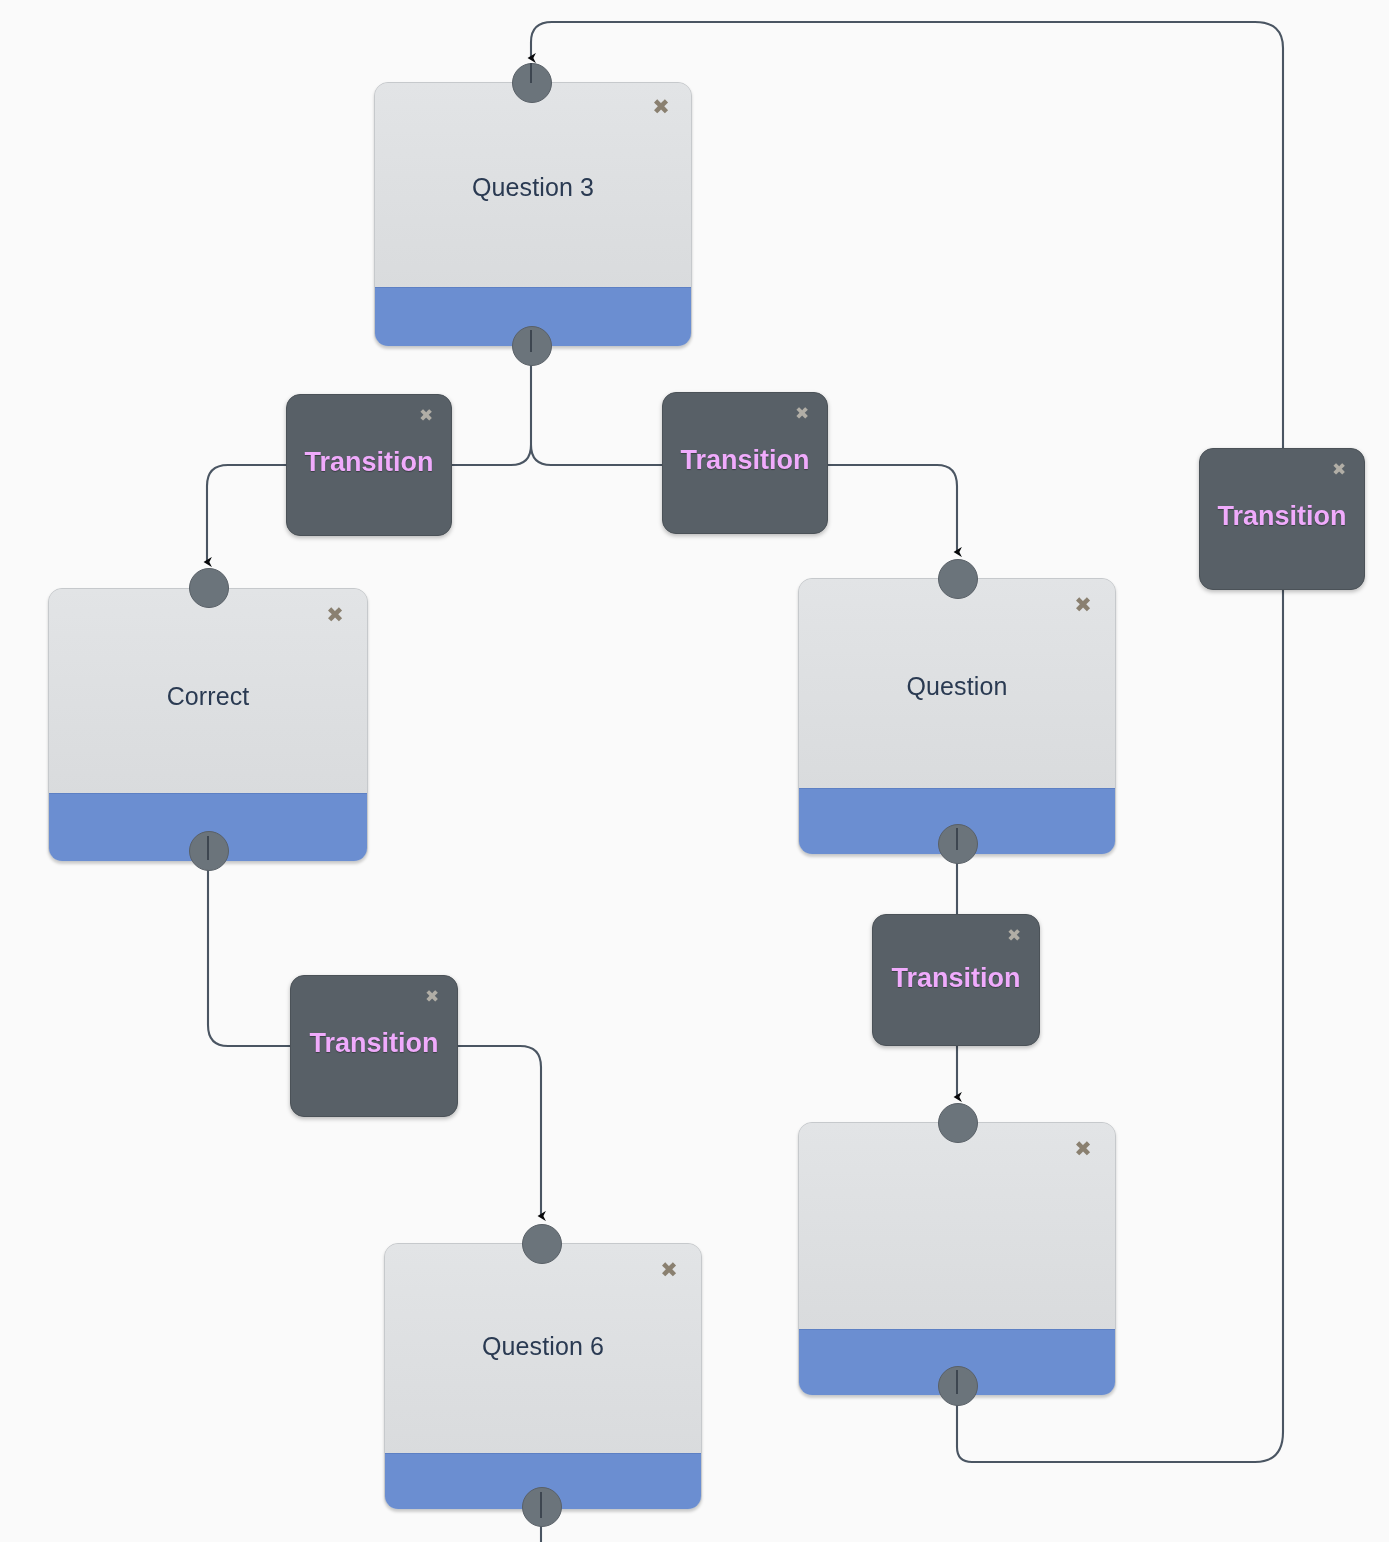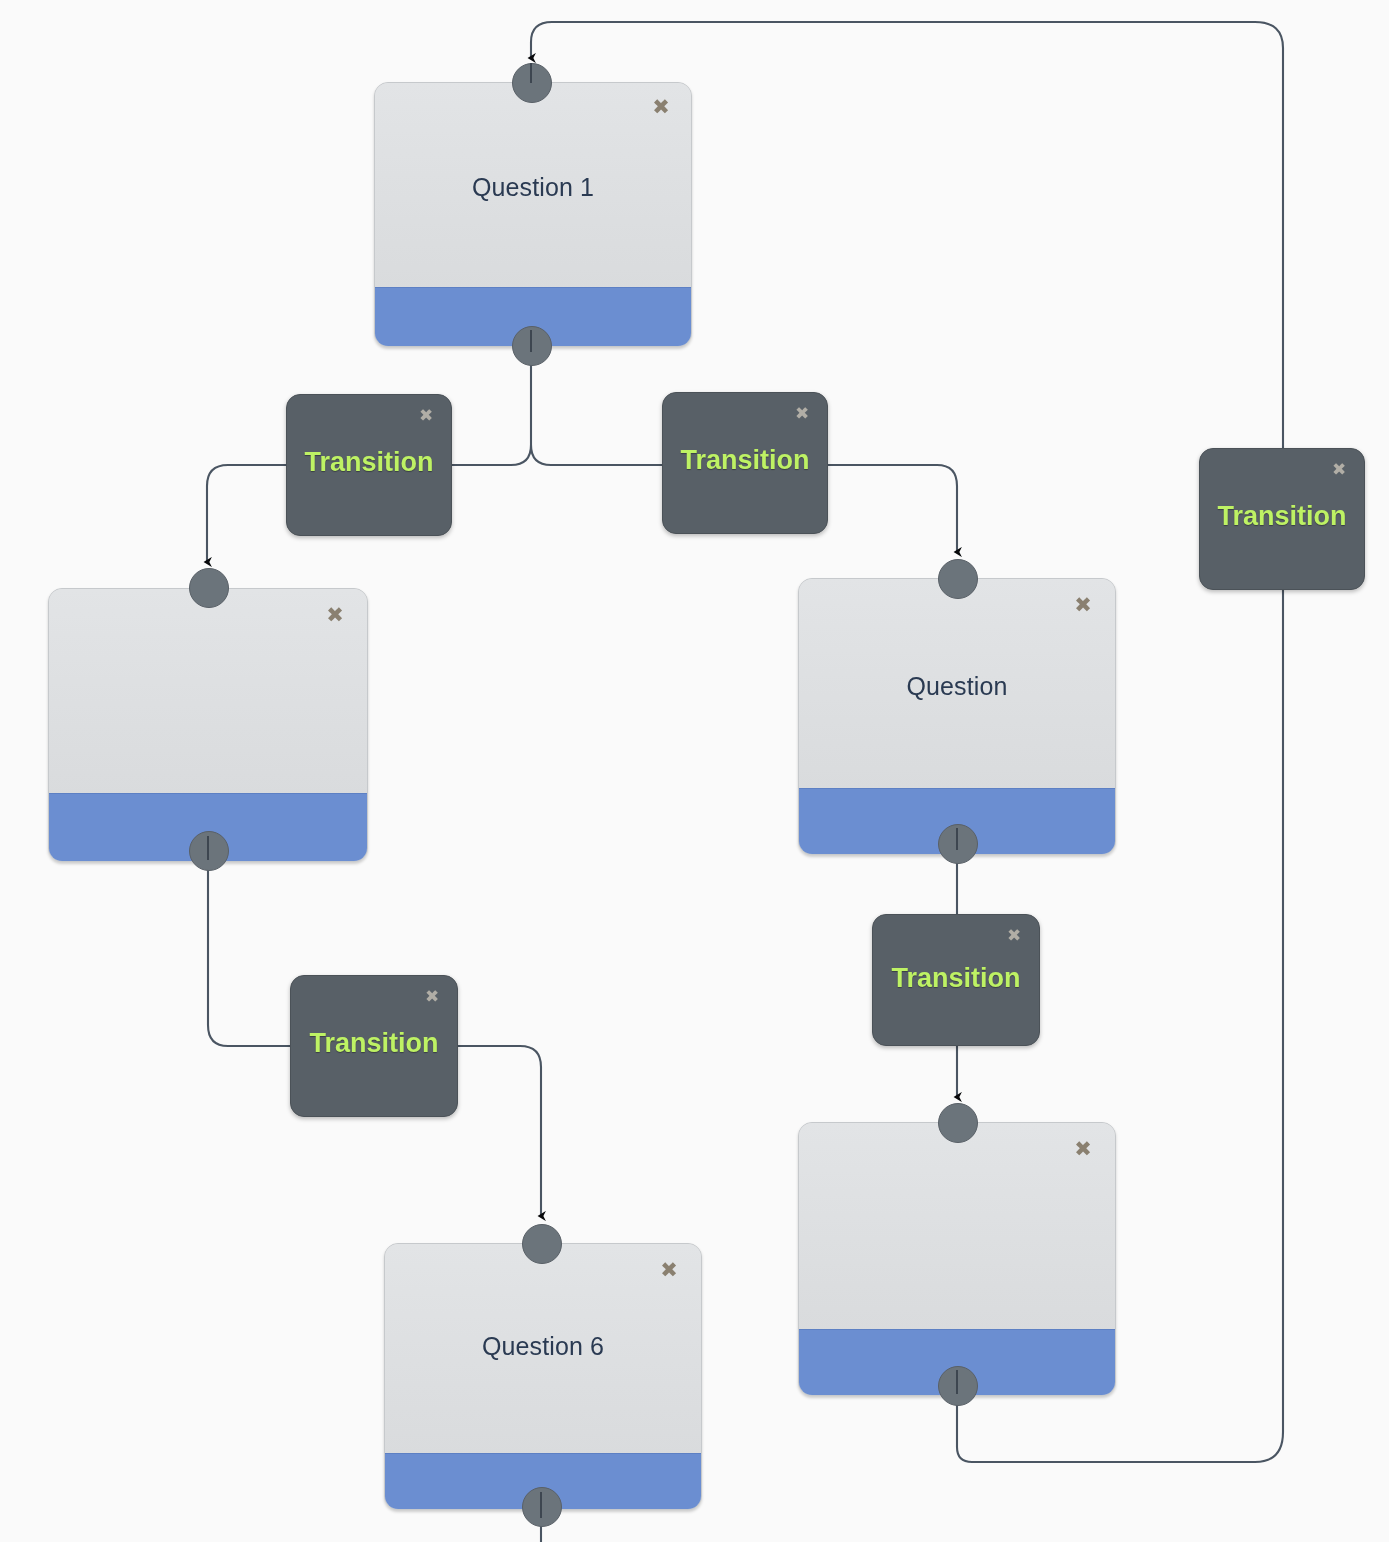--- a/index.html
+++ b/index.html
@@ -65,21 +65,21 @@
     border-radius:14px;
     background:#586067;
     border:1px solid #4b5258;
     box-shadow:0 2px 4px rgba(0,0,0,0.25);
     z-index:4;
     box-sizing:border-box;
   }
   .transition-title{
     position:absolute;left:0;right:0;
     text-align:center;
-    color:#bef264;
+    color:#f0abfc;
     font-size:27px;
     font-weight:bold;
     white-space:nowrap;
     text-shadow:0 1px 1px rgba(0,0,0,0.35);
   }
   .transition-close{
     position:absolute;
     width:18px;height:18px;
     line-height:18px;
     text-align:center;
@@ -145,21 +145,21 @@
 
       <path d="M 957,1046 L 957,1097" marker-end="url(#arrow)"></path>
 
       <path d="M 541,1506 L 541,1542"></path>
     </g>
   </svg>
 
   <div class="state-node" style="left:374px;top:82px;width:318px;height:265px;">
     <div class="state-body" style="height:207px;"></div>
     <div class="state-footer" style="height:58px;"></div>
-    <div class="state-title" style="top:90px;">Question 1</div>
+    <div class="state-title" style="top:90px;">Question 3</div>
     <div class="close-icon" style="right:20px;top:14px;">✖</div>
   </div>
   <div class="port" style="left:512px;top:63px;"></div>
   <div class="port" style="left:512px;top:326px;"></div>
   <div class="port-stub" style="left:530px;top:330px;height:22px;"></div>
   <div class="port-stub" style="left:530px;top:63px;height:20px;"></div>
 
   <div class="transition-node" style="left:286px;top:394px;width:166px;height:142px;">
     <div class="transition-title" style="top:52px;">Transition</div>
     <div class="transition-close" style="right:16px;top:12px;">✖</div>
@@ -171,20 +171,21 @@
   </div>
 
   <div class="transition-node" style="left:1199px;top:448px;width:166px;height:142px;">
     <div class="transition-title" style="top:52px;">Transition</div>
     <div class="transition-close" style="right:16px;top:12px;">✖</div>
   </div>
 
   <div class="state-node" style="left:48px;top:588px;width:320px;height:274px;">
     <div class="state-body" style="height:207px;"></div>
     <div class="state-footer" style="height:67px;"></div>
+    <div class="state-title" style="top:93px;">Correct</div>
     <div class="close-icon" style="right:22px;top:16px;">✖</div>
   </div>
   <div class="port" style="left:189px;top:568px;"></div>
   <div class="port" style="left:189px;top:831px;"></div>
   <div class="port-stub" style="left:207px;top:836px;height:24px;"></div>
 
   <div class="state-node" style="left:798px;top:578px;width:318px;height:277px;">
     <div class="state-body" style="height:212px;"></div>
     <div class="state-footer" style="height:65px;"></div>
     <div class="state-title" style="top:93px;">Question</div>

